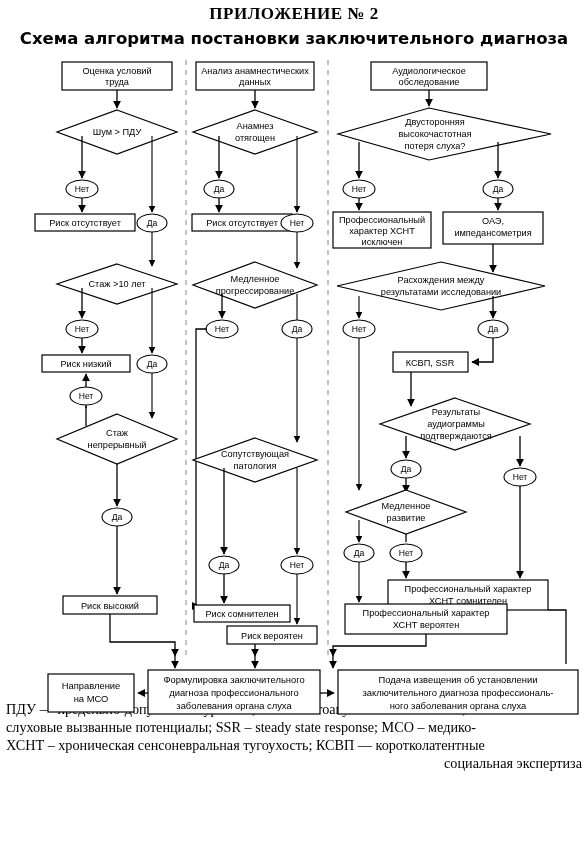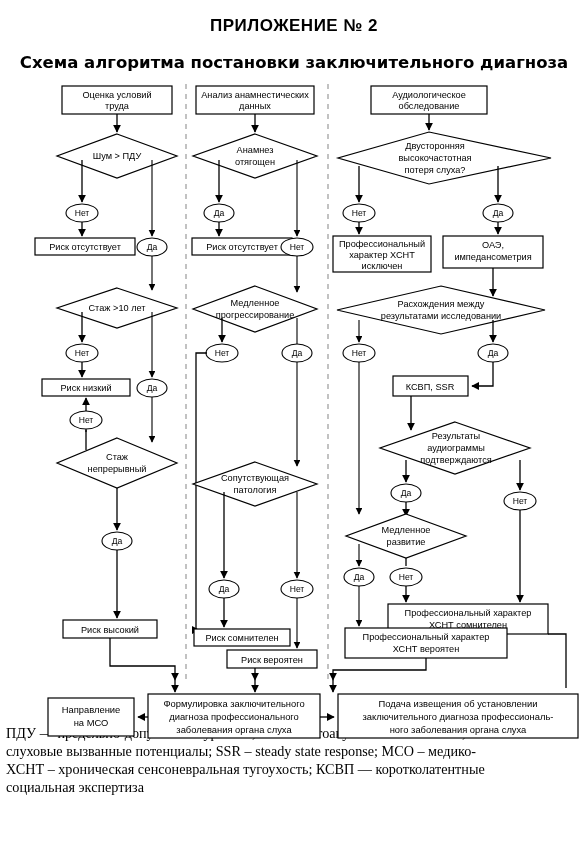--- a/index.html
+++ b/index.html
@@ -1,43 +1,43 @@
 <!DOCTYPE html>
 <html><head>
 <meta charset="utf-8">
 <style>
   html,body{margin:0;padding:0;background:#ffffff;}
   body{width:588px;height:854px;font-family:"Liberation Sans",sans-serif;color:#000;overflow:hidden;}
   .page{position:relative;width:588px;height:854px;}
   #title-appendix{
     text-align:center;font-weight:bold;font-size:17px;letter-spacing:.5px;
-    padding-top:16px;font-family:Liberation Sans, sans-serif;
+    padding-top:4px;font-family:Liberation Serif, serif;
   }
   #title-main{
     text-align:center;font-weight:bold;font-size:16.5px;line-height:1.32;
-    margin-top:16px;padding:0 6px;font-family:"DejaVu Sans",sans-serif;
+    margin-top:4px;padding:0 6px;font-family:"DejaVu Sans",sans-serif;
   }
   #chart-area{position:relative;width:588px;height:640px;margin-top:6px;}
   svg{display:block;}
   .nodebox{fill:#ffffff;stroke:#000;stroke-width:1.2;}
   .diamond{fill:#ffffff;stroke:#000;stroke-width:1.2;}
   .pill{fill:#ffffff;stroke:#000;stroke-width:1.1;}
   .edge{stroke:#000;stroke-width:1.3;fill:none;}
   .edge-thin{stroke:#000;stroke-width:1.1;fill:none;}
   .divider{stroke:#9a9a9a;stroke-width:1.2;stroke-dasharray:5 5;fill:none;}
   text{font-family:"Liberation Sans",sans-serif;fill:#000;}
   .t-box{font-size:9.2px;}
   .t-dia{font-size:9.2px;}
   .t-pill{font-size:8.6px;}
   .t-final{font-size:9.4px;}
   #legend{
     font-family:"Liberation Serif",serif;font-size:14.2px;line-height:1.28;
     text-align:justify;padding:4px 6px 0 6px;
   }
-  #legend .last{text-align:left;}
+  #legend .last{text-align:right;}
 </style>
 </head>
 <body>
 
 <div class="page">
 
   <div id="title-appendix">ПРИЛОЖЕНИЕ № 2</div>
   <div id="title-main">
     <span>Схема алгоритма постановки заключительного диагноза</span><br>
   </div>

